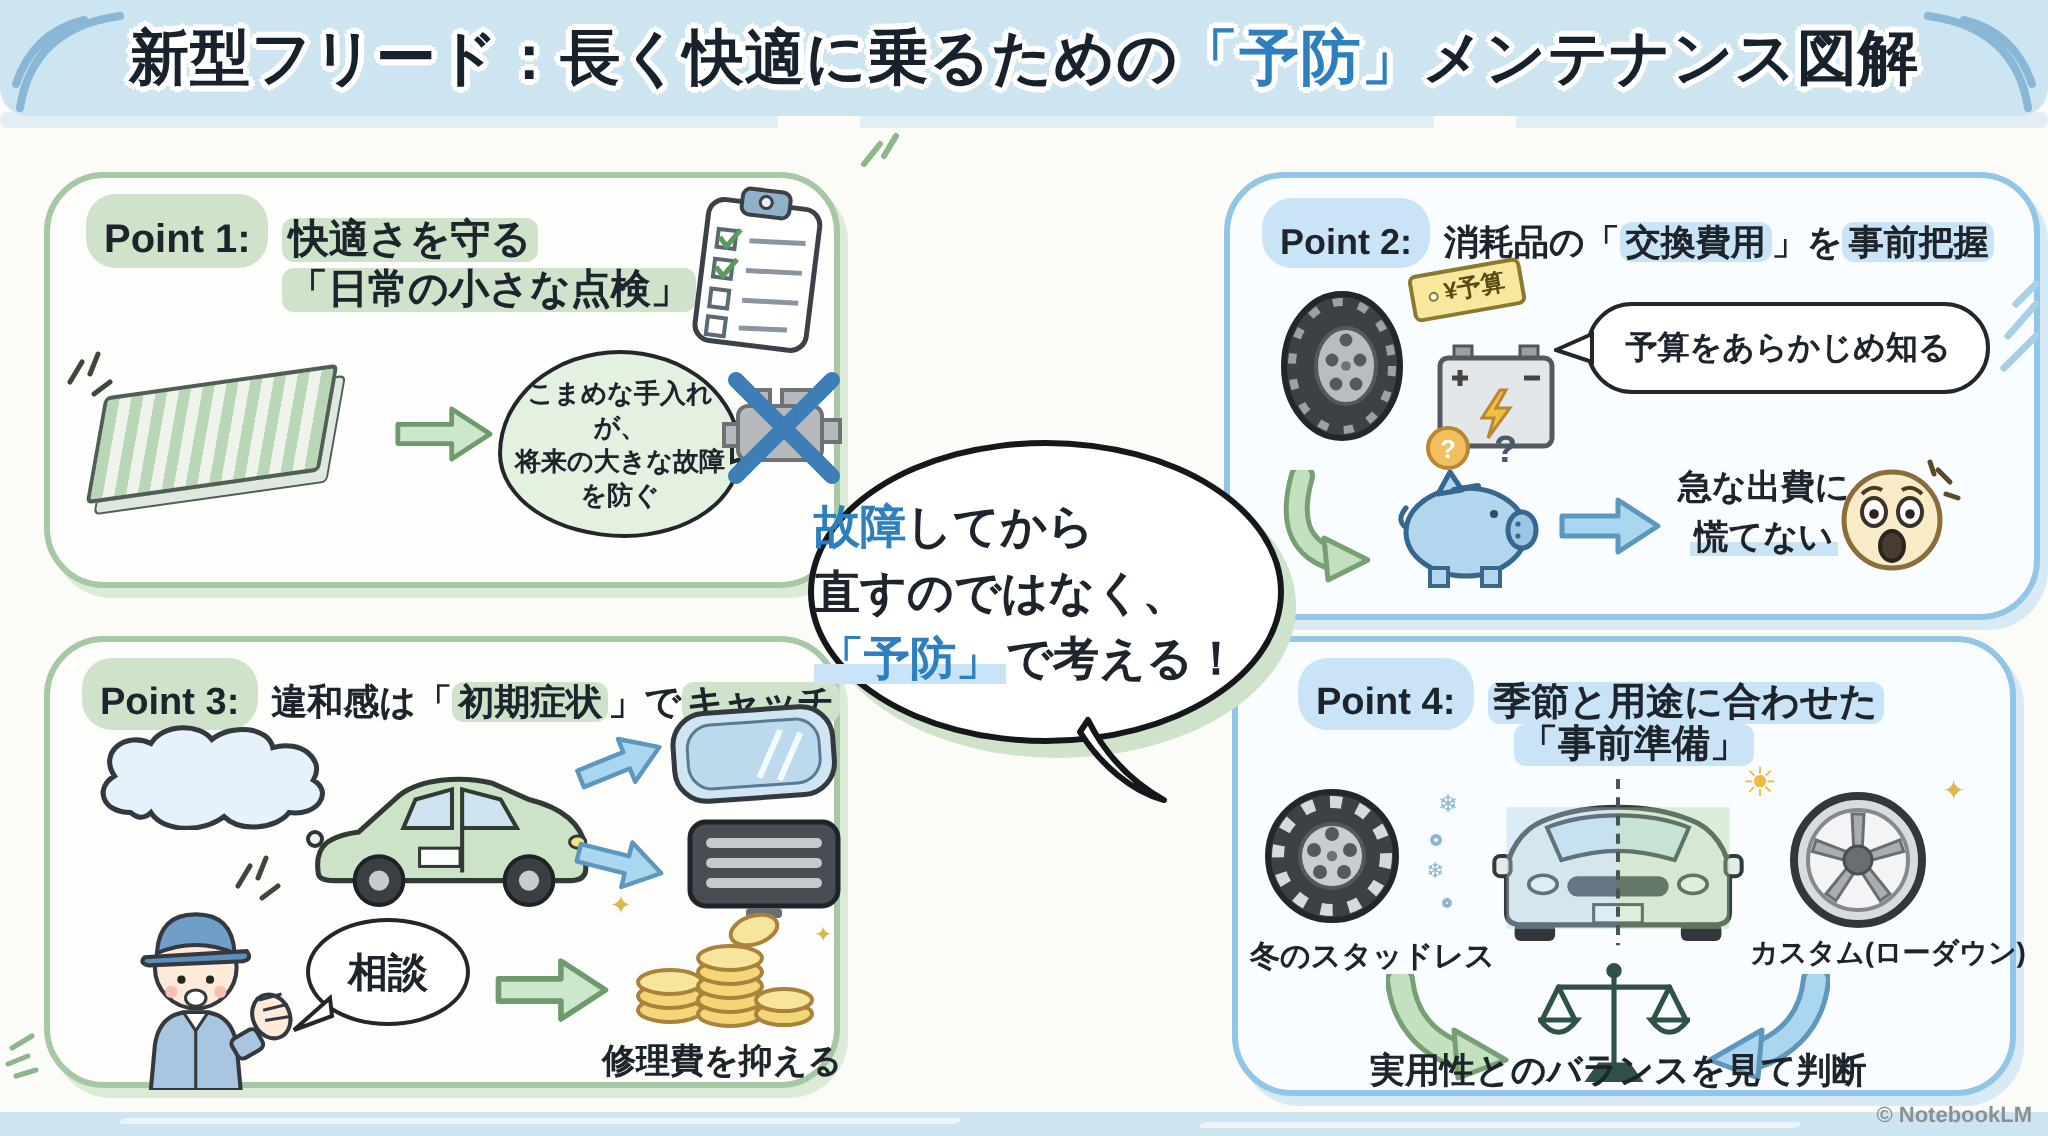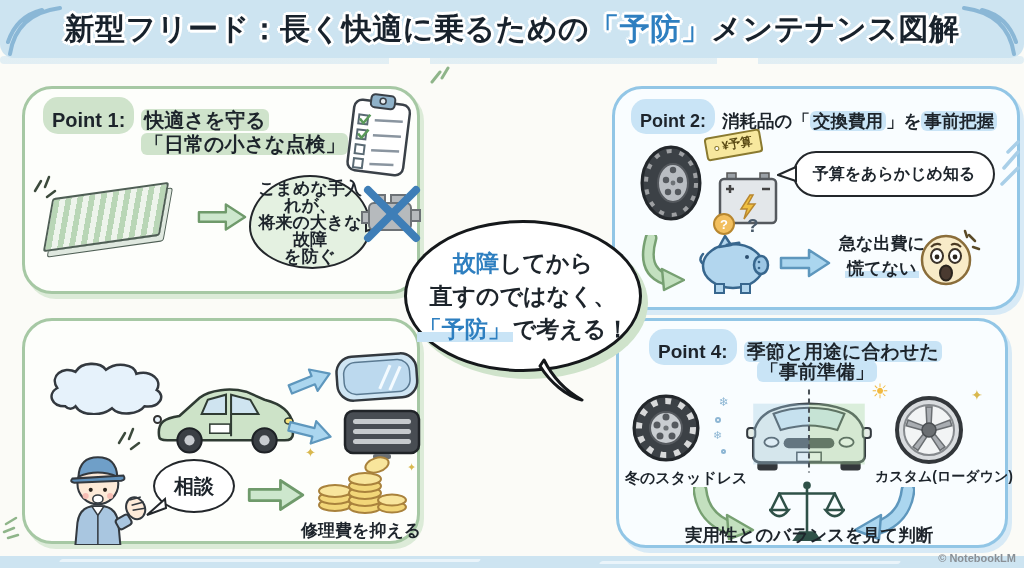--- a/index.html
+++ b/index.html
@@ -44,21 +44,21 @@
 
   
   .bub{position:absolute;background:#fff;border:2.5px solid #23272b;display:flex;
        align-items:center;justify-content:center;text-align:center;font-weight:700;}
   .bub.greenfill{background:#e4f1e1;}
 
   
   .center-bub{left:404px;top:220px;width:238px;height:152px;background:#fff;
     border:3.5px solid #15181b;border-radius:50%;z-index:9;
     box-shadow:6px 7px 0 0 #cfe3cb;
-    display:flex;flex-direction:column;align-items:center;justify-content:center;
+    display:flex;flex-direction:column;align-items:flex-start;justify-content:center;
     font-size:23px;font-weight:700;line-height:33px;text-align:center;}
   .center-bub .blue{color:#2e7fc0;}
   .center-tail{left:538px;top:358px;z-index:10;}
 
   
   .lbl{position:absolute;font-weight:700;white-space:nowrap;}
 
   .spark{position:absolute;font-weight:700;color:#d9b84e;}
   .snow{position:absolute;color:#8db6d4;}
   .sun{position:absolute;color:#f2b93e;}
@@ -140,21 +140,21 @@
     <svg class="abs" style="left:8px;top:86px" width="24" height="24">
         <use href="#sym-ticks"></use>
       </svg>
 
     <div class="abs" style="left:22px;top:102px;width:118px;height:52px;transform:rotate(-8deg) skewX(-18deg);background:repeating-linear-gradient(90deg,#b9d6b6 0 6px,#eef4ec 6px 12px);border:2.5px solid #4f5f55;border-radius:3px;box-shadow:5px 6px 0 -1px #dfe8df,5px 6px 0 0 #4f5f55;"></div>
 
     <svg class="abs" style="left:172px;top:112px" width="50" height="32" viewBox="0 0 52 32">
         <use href="#sym-arrow-g"></use>
       </svg>
 
-    <div class="bub greenfill" style="left:224px;top:86px;width:122px;height:94px;border-radius:50% 50% 48% 52%/55% 55% 45% 45%;font-size:17px;line-height:17px;text-align:center;">
+    <div class="bub greenfill" style="left:224px;top:86px;width:122px;height:94px;border-radius:50% 50% 48% 52%/55% 55% 45% 45%;font-size:13px;line-height:17px;text-align:center;">
       <div>
         <div>こまめな手入れが、</div>
         <div>将来の大きな故障</div>
         <div>を防ぐ</div>
       </div>
     </div>
     <svg class="abs" style="left:340px;top:126px" width="20" height="18">
       <polygon points="1,2 19,10 1,16" fill="#e4f1e1" stroke="#23272b" stroke-width="2"></polygon>
     </svg>
 
@@ -252,20 +252,23 @@
           <circle cx="18" cy="30" r="2.4" fill="#2a241e"></circle>
         <ellipse cx="36" cy="29" rx="6" ry="7" fill="#fff" stroke="#3a3128" stroke-width="2"></ellipse>
           <circle cx="36" cy="30" r="2.4" fill="#2a241e"></circle>
         <ellipse cx="27" cy="46" rx="6" ry="7.5" fill="#4a3a30" stroke="#2a241e" stroke-width="2"></ellipse>
         <path d="M50,8 L56,14 M54,20 L60,22 M46,4 L48,10" stroke="#5a4a28" stroke-width="2.5" stroke-linecap="round"></path>
       </svg>
     </div>
   </section>
 
   <section class="box green" style="left:22px;top:318px;width:398px;height:226px;">
+    <div class="hdr" style="left:16px;top:8px;font-size:18px;">
+      <span class="pill g" style="font-size:19px;">Point 3:</span><span>違和感は「</span><span class="hl-g">初期症状</span><span>」で</span><span class="hl-g">キャッチ</span>
+    </div>
 
     <div class="abs" style="left:18px;top:40px;">
       <svg width="134" height="54" viewBox="0 0 132 52">
         <path d="M22,44 C8,44 4,32 14,26 C6,14 20,4 32,10 C38,0 56,0 62,8 C72,0 90,2 92,12 C106,8 118,18 112,28 C122,34 114,46 100,44 C94,52 76,54 68,46 C58,54 38,54 32,44 C28,48 24,46 22,44 Z" fill="#e6f2fb" stroke="#33393f" stroke-width="2.5"></path>
       </svg>
     </div>
     <div class="dot" style="left:128px;top:94px;width:9px;height:9px;"></div>
     <div class="dot" style="left:141px;top:103px;width:6px;height:6px;"></div>
 
     <div class="abs" style="left:126px;top:52px">

